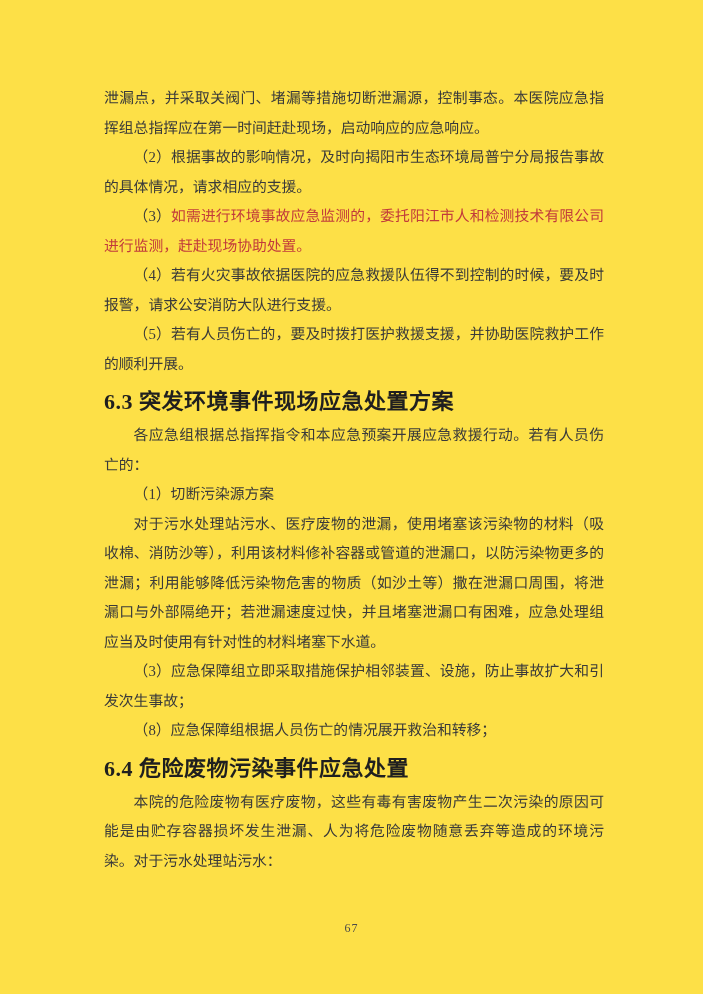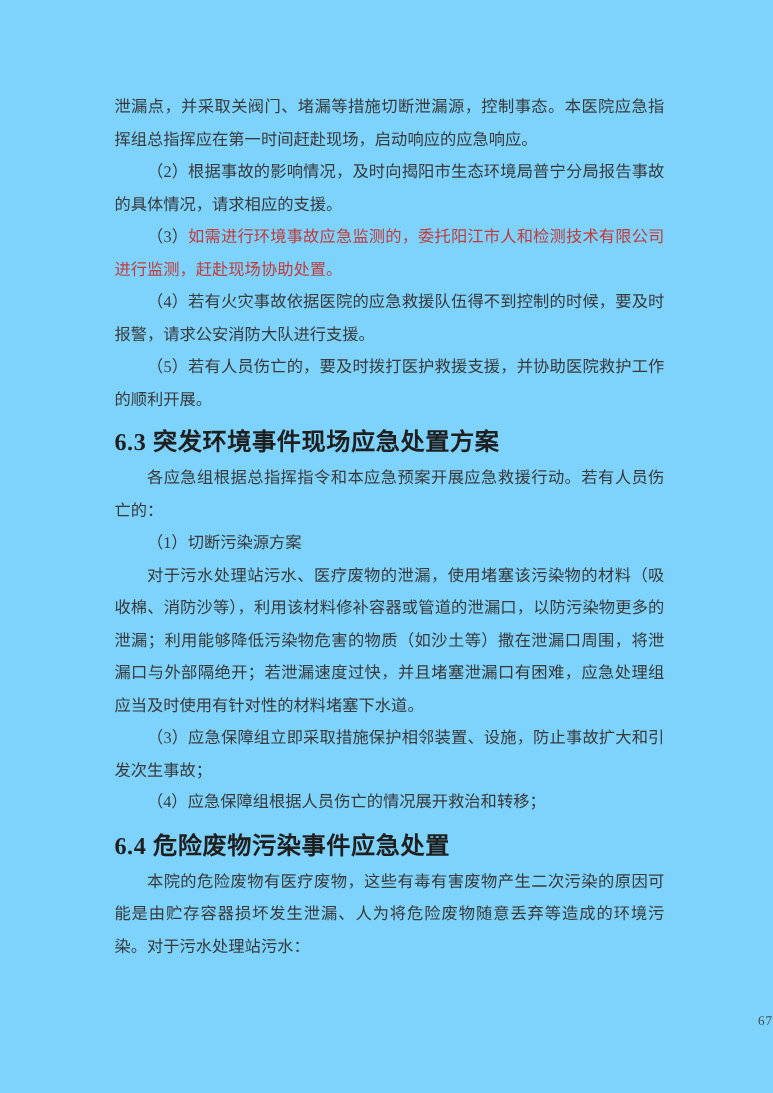--- a/index.html
+++ b/index.html
@@ -4,21 +4,21 @@
 <style>
   html, body {
     margin: 0;
     padding: 0;
     background: #ffffff;
   }
   .page {
     position: relative;
     width: 703px;
     height: 994px;
-    background: #7dd3fc;
+    background: #fde047;
     font-family: "Liberation Serif", "DejaVu Serif", serif;
     color: #3a3a3a;
     overflow: hidden;
     box-sizing: border-box;
   }
   .content {
     position: absolute;
     top: 84px;
     left: 104px;
     width: 500px;
@@ -44,21 +44,21 @@
     letter-spacing: 0.5px;
   }
   .red-run {
     color: #c23b3b;
   }
   .page-number {
     position: absolute;
     left: 0;
     right: 0;
     bottom: 58px;
-    text-align: right;
+    text-align: center;
     font-size: 12px;
     color: #4a4a4a;
     letter-spacing: 1px;
   }
 </style>
 </head>
 <body>
 
 <div class="page">
   <div class="content">
@@ -77,21 +77,21 @@
 
     <p class="para">各应急组根据总指挥指令和本应急预案开展应急救援行动。若有人员伤亡的：</p>
 
     <p class="para">（1）切断污染源方案</p>
 
     <p class="para">对于污水处理站污水、医疗废物的泄漏，使用堵塞该污染物的材料（吸收棉、消防沙等），利用该材料修补容器或管道的泄漏口，以防污染物更多的泄漏；利用能够降低污染物危害的物质（如沙土等）撒在泄漏口周围，将泄漏口与外部隔绝开；若泄漏速度过快，并且堵塞泄漏口有困难，应急处理组应当及时使用有针对性的材料堵塞下水道。</p>
 
 
     <p class="para">（3）应急保障组立即采取措施保护相邻装置、设施，防止事故扩大和引发次生事故；</p>
 
-    <p class="para">（4）应急保障组根据人员伤亡的情况展开救治和转移；</p>
+    <p class="para">（8）应急保障组根据人员伤亡的情况展开救治和转移；</p>
 
 
     <h2 class="heading">6.4 危险废物污染事件应急处置</h2>
 
     <p class="para">本院的危险废物有医疗废物，这些有毒有害废物产生二次污染的原因可能是由贮存容器损坏发生泄漏、人为将危险废物随意丢弃等造成的环境污染。对于污水处理站污水：</p>
 
   </div>
 
   <div class="page-number">67</div>
 </div>

